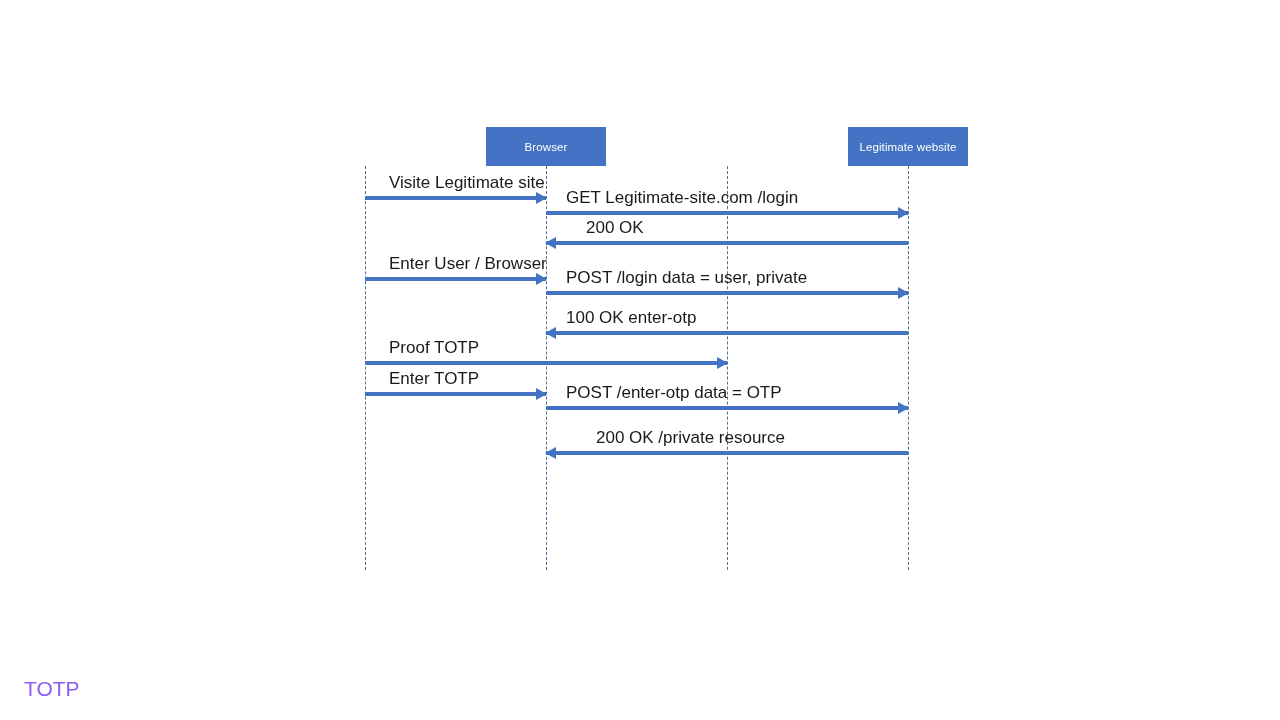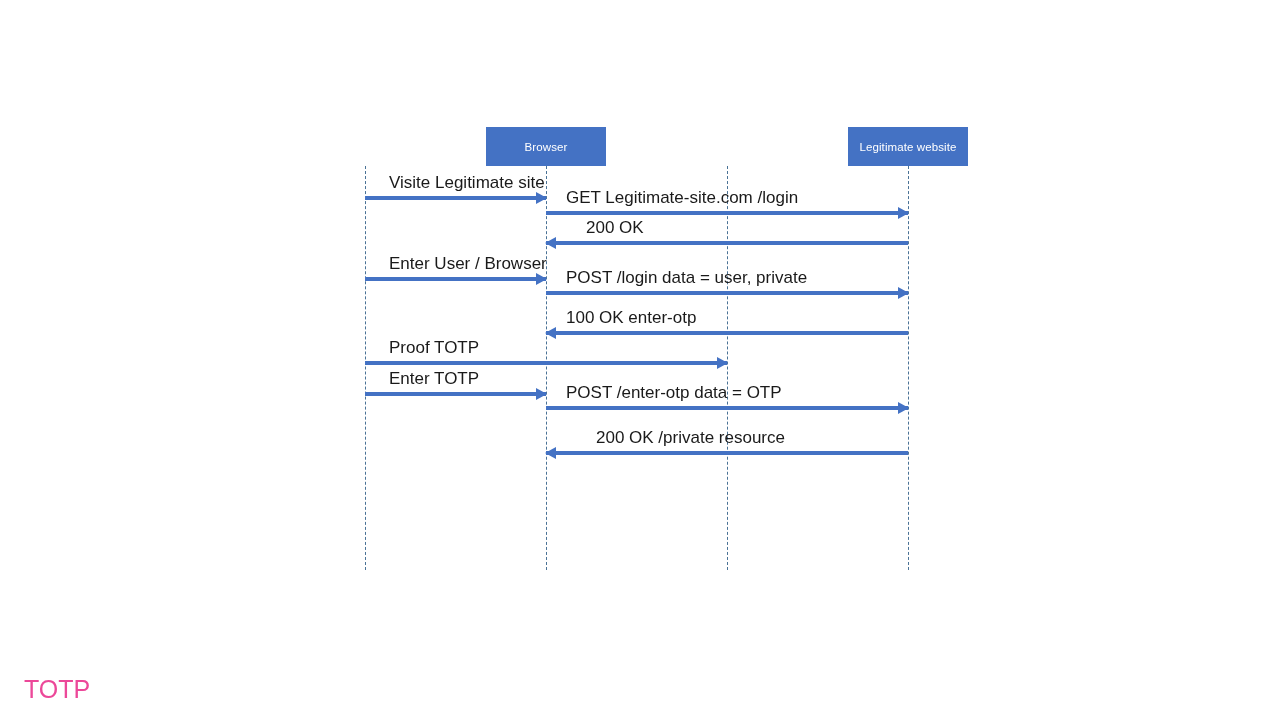--- a/index.html
+++ b/index.html
@@ -87,23 +87,23 @@
     white-space: nowrap;
     font-size: 17px;
     line-height: 14px;
     color: #1a1a1a;
     top: -20px;
   }
 
   
   .caption {
     position: absolute;
-    font-size: 25px;
+    font-size: 21px;
     line-height: 26px;
-    color: #ec4899;
+    color: #8b5cf6;
     white-space: nowrap;
   }
 </style>
 </head>
 <body>
 
 <div id="diagram-canvas">
     <div class="lifeline" style="left: 365px; top: 166px; height: 404px;"></div>
     <div class="lifeline" style="left: 546px; top: 166px; height: 404px;"></div>
     <div class="lifeline" style="left: 727px; top: 166px; height: 404px;"></div>

